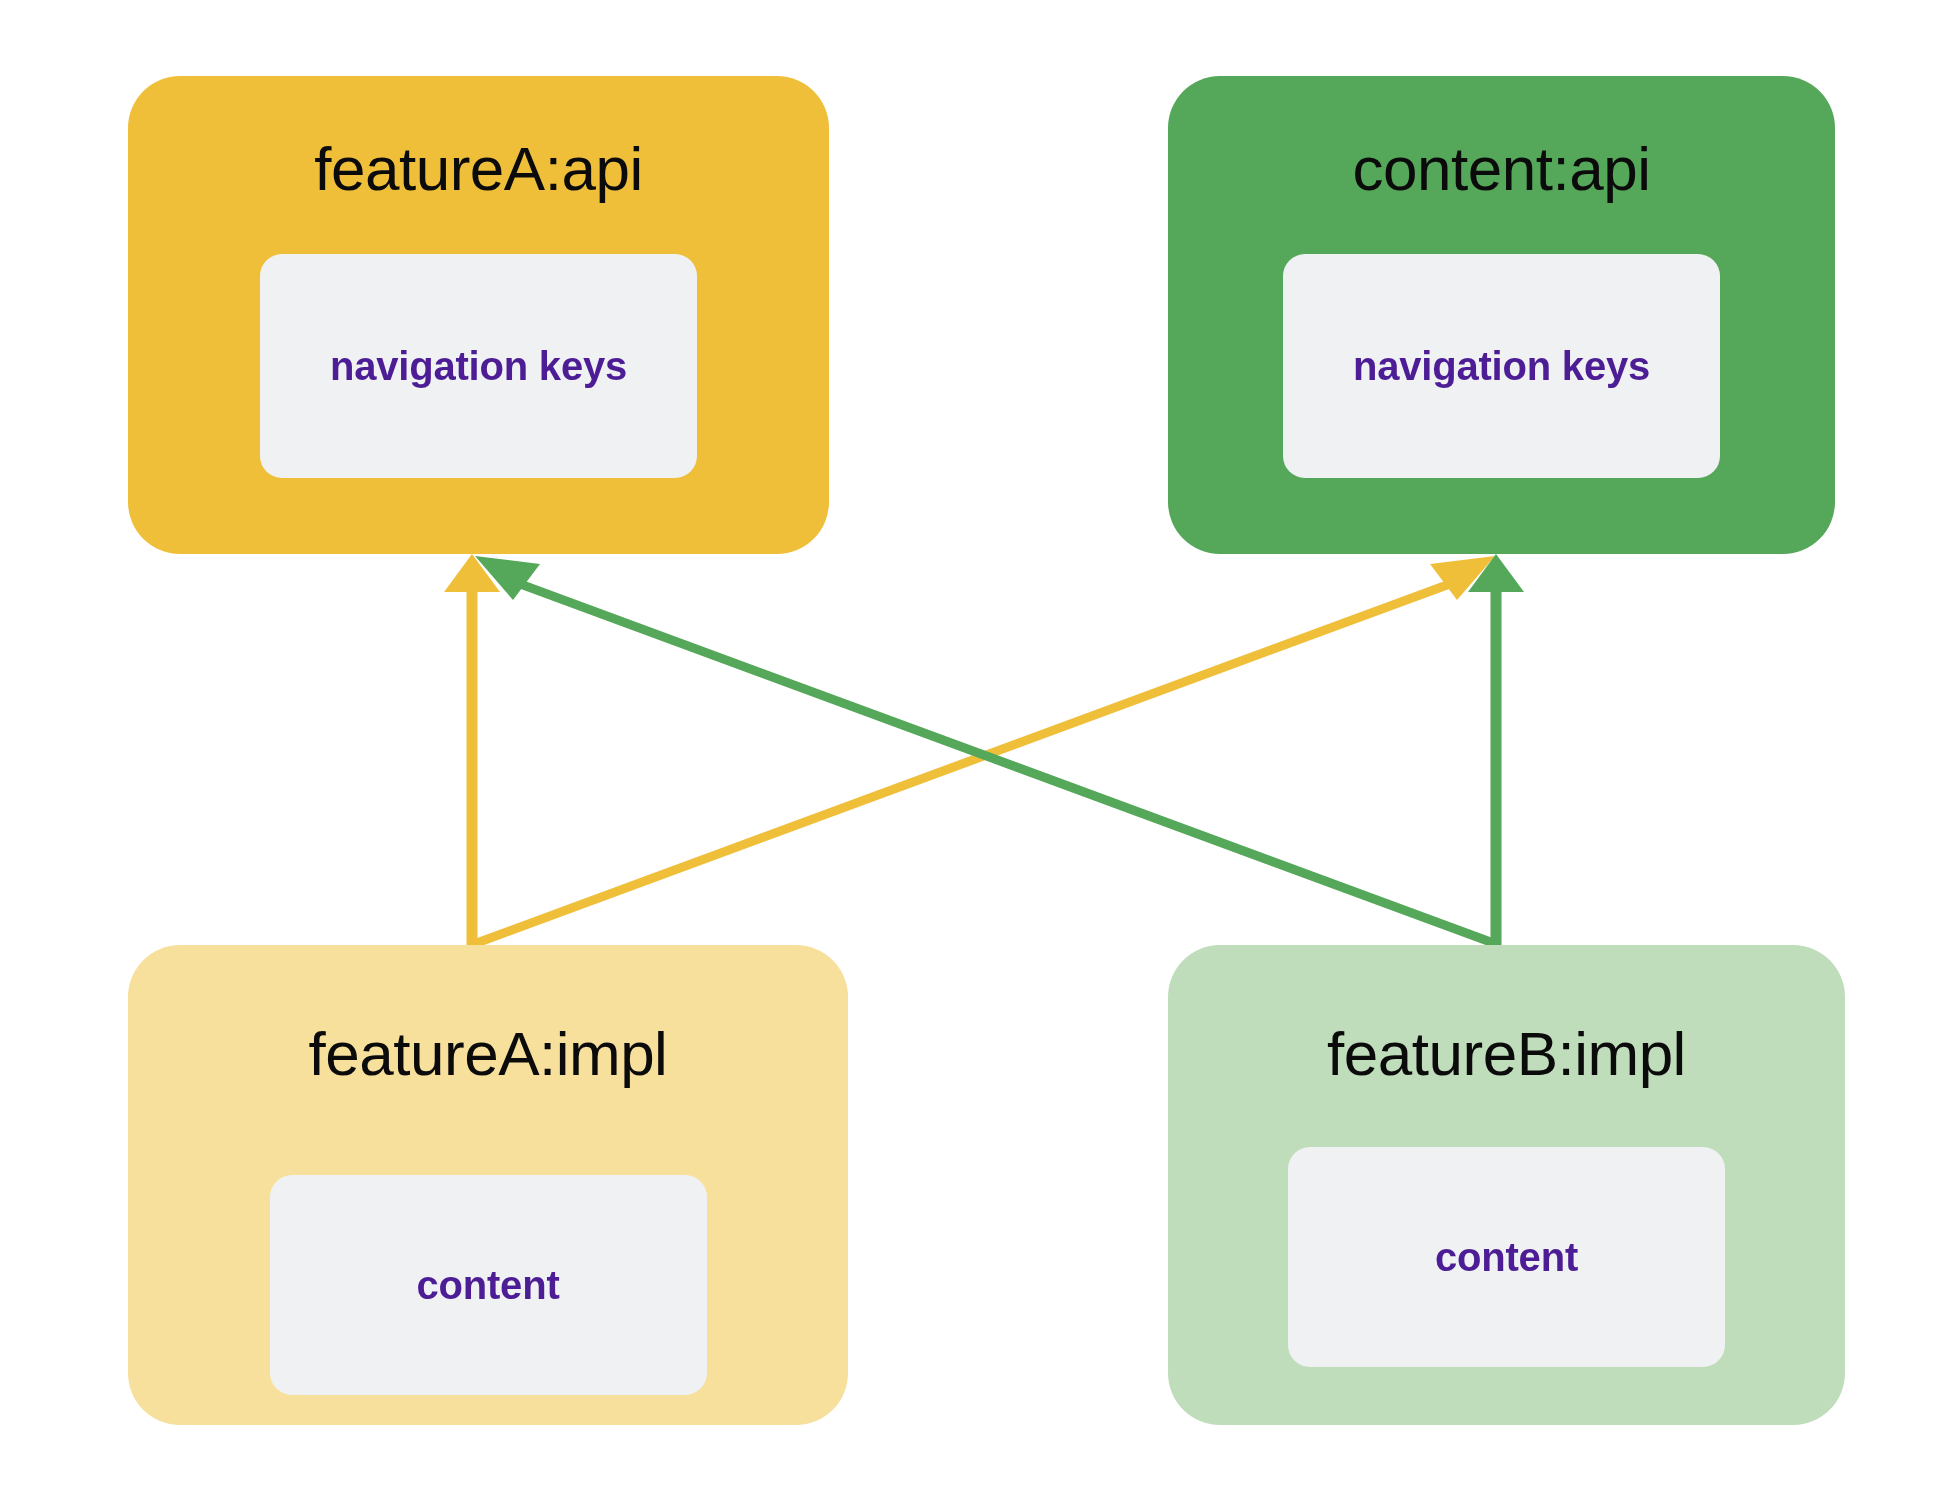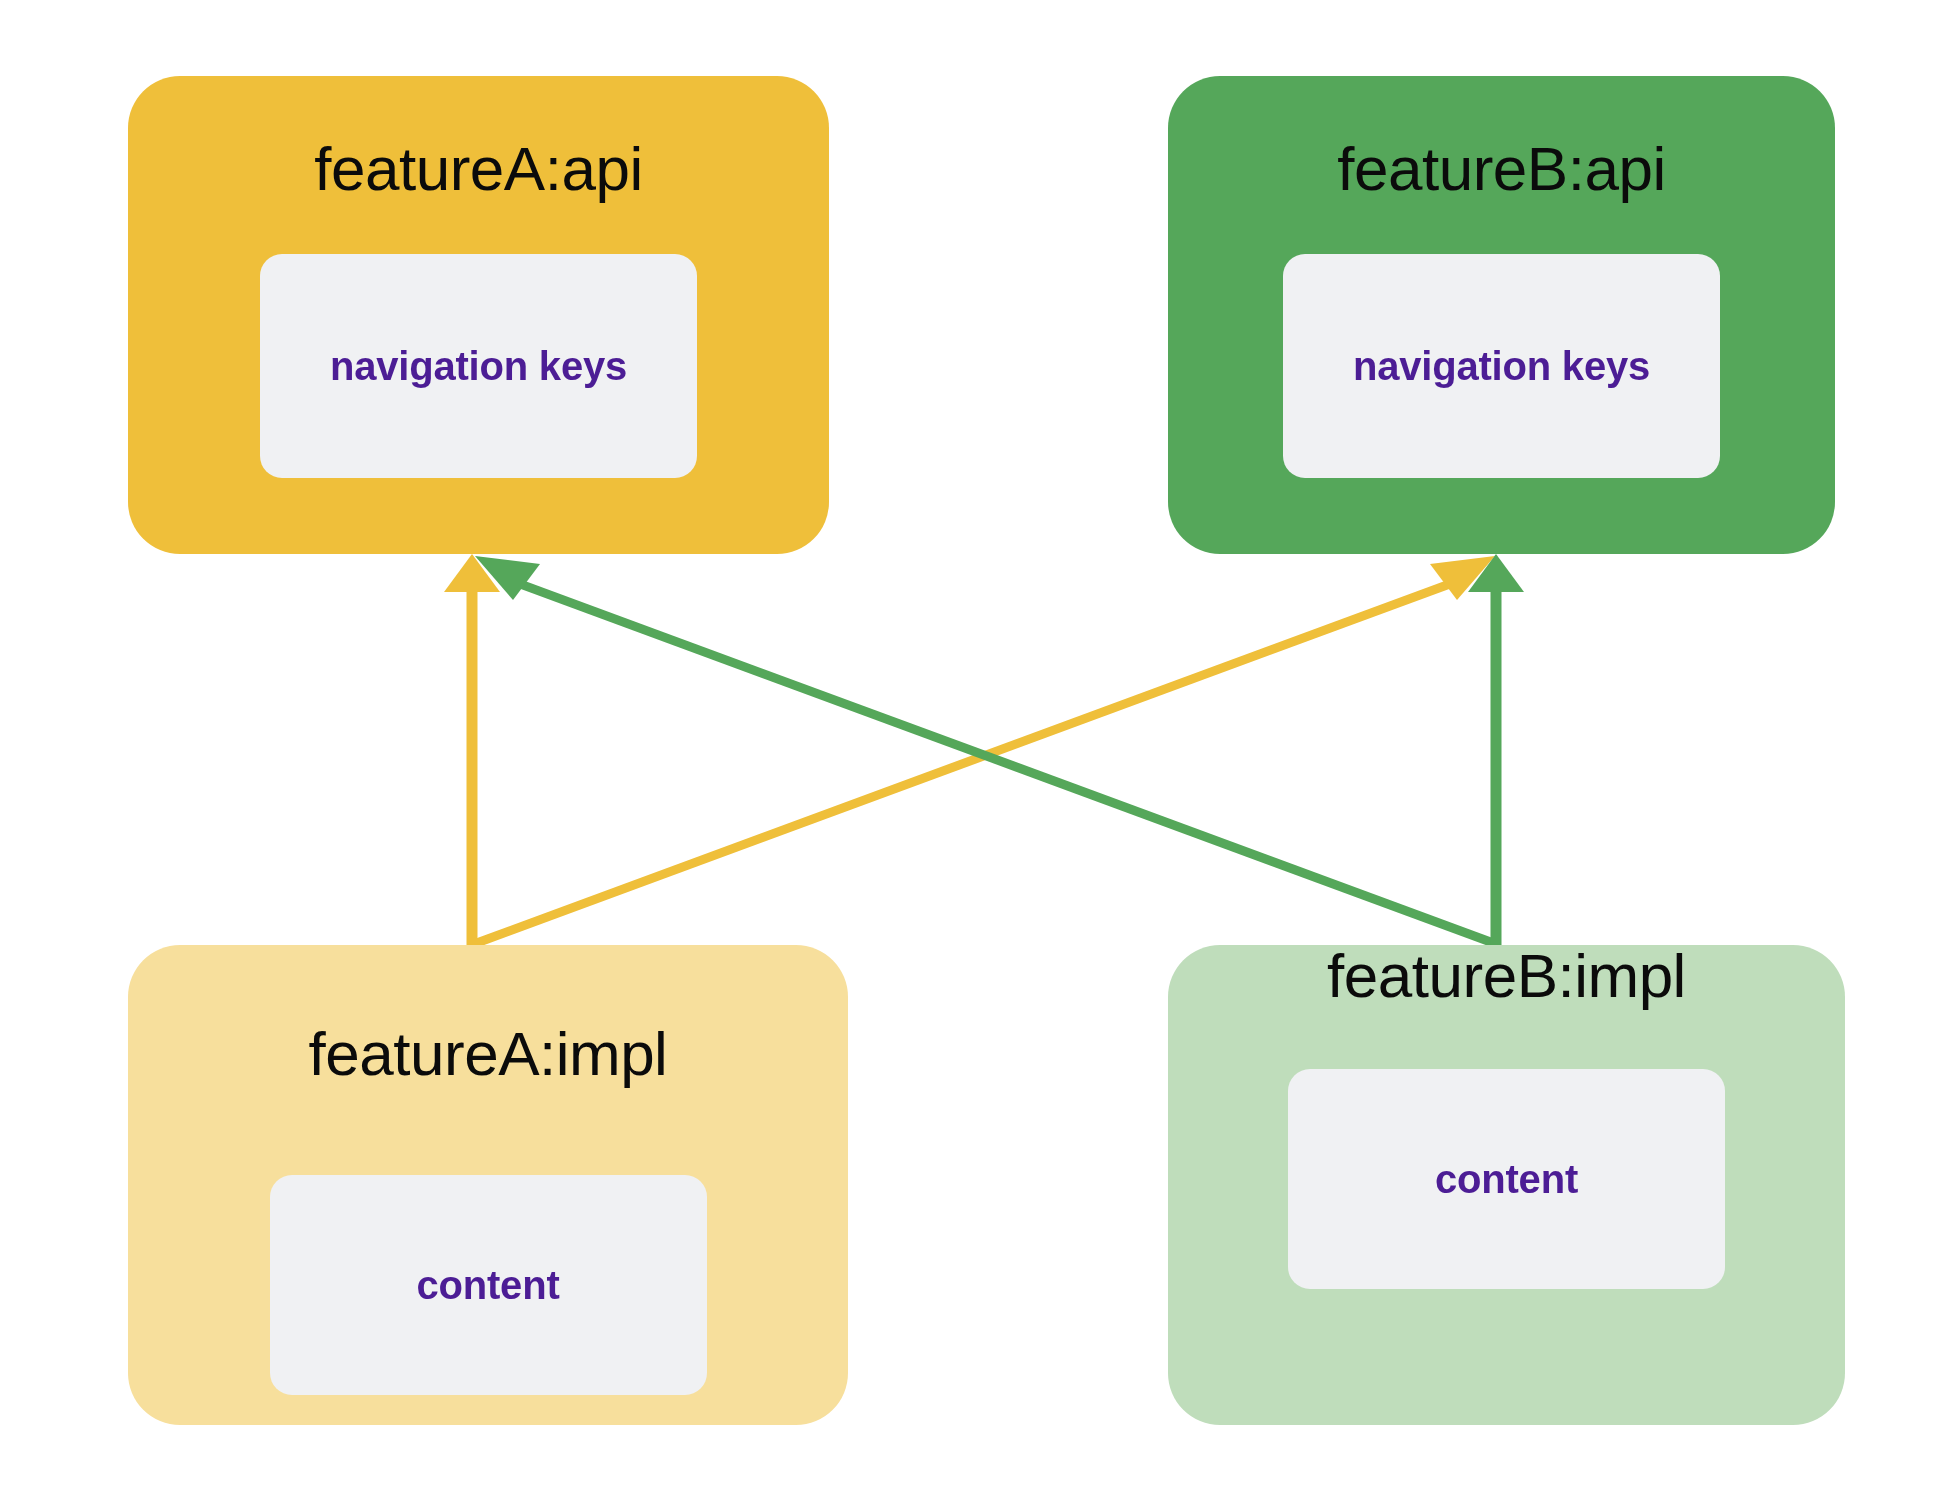--- a/index.html
+++ b/index.html
@@ -77,21 +77,21 @@
   #mod-featurea-impl .module-title { margin-top: 78px; }
   #mod-featurea-impl .inner-box {
     margin-top: 62px; width: 437px; height: 220px;
   }
 
   
   #mod-featureb-impl {
     left: 1168px; top: 945px; width: 677px; height: 480px;
     background: #BFDDBB;
   }
-  #mod-featureb-impl .module-title { }
+  #mod-featureb-impl .module-title { margin-top: 78px; }
   #mod-featureb-impl .inner-box {
     margin-top: 62px; width: 437px; height: 220px;
   }
 
   #arrow-layer {
     position: absolute;
     left: 0; top: 0;
     width: 1940px;
     height: 1500px;
     pointer-events: none;
@@ -126,21 +126,21 @@
   </svg>
 
   <div class="module" id="mod-featurea-api">
     <div class="module-title">featureA:api</div>
     <div class="inner-box">
       <span class="inner-label">navigation keys</span>
     </div>
   </div>
 
   <div class="module" id="mod-featureb-api">
-    <div class="module-title">featureB:api</div>
+    <div class="module-title">content:api</div>
     <div class="inner-box">
       <span class="inner-label">navigation keys</span>
     </div>
   </div>
 
   <div class="module" id="mod-featurea-impl">
     <div class="module-title">featureA:impl</div>
     <div class="inner-box">
       <span class="inner-label">content</span>
     </div>

